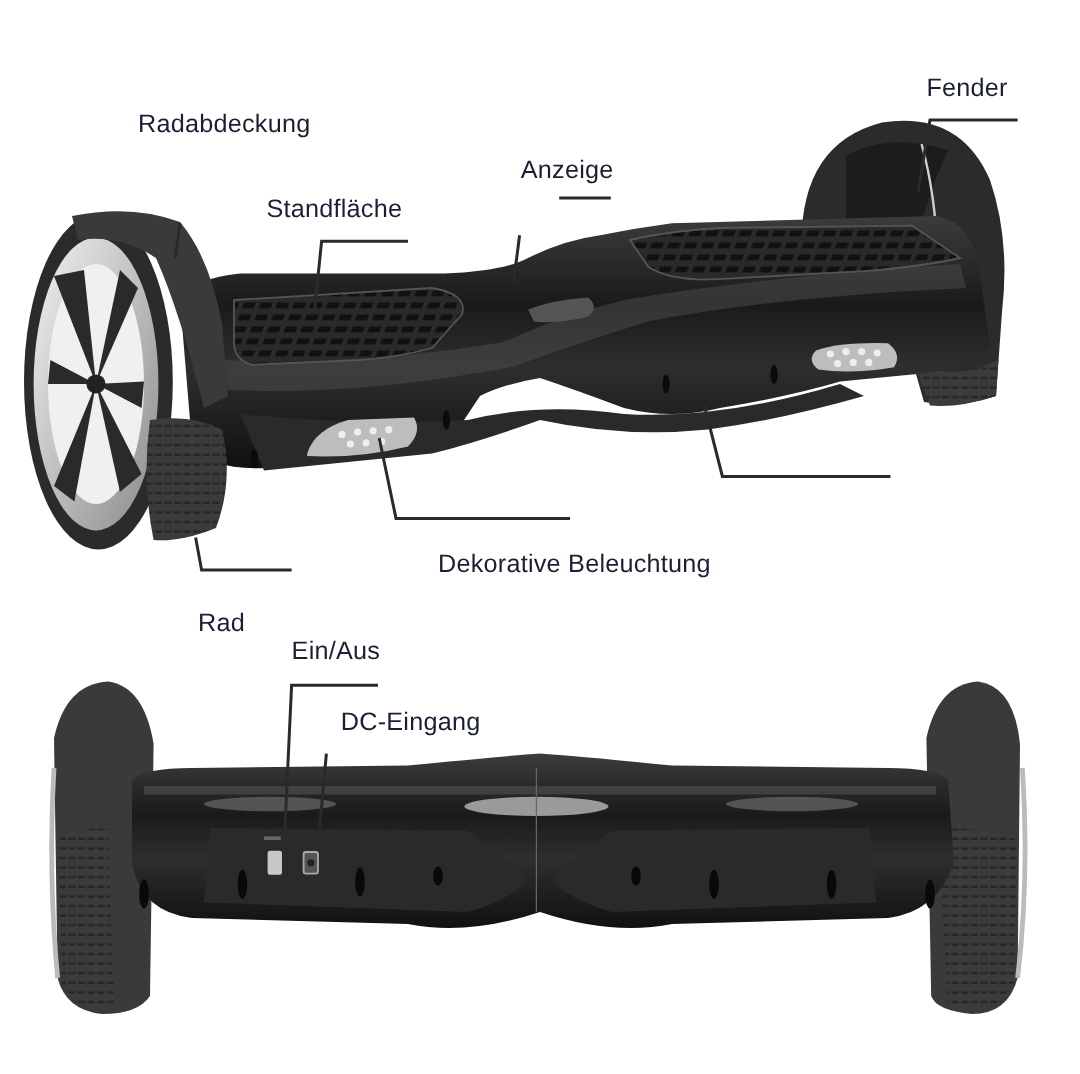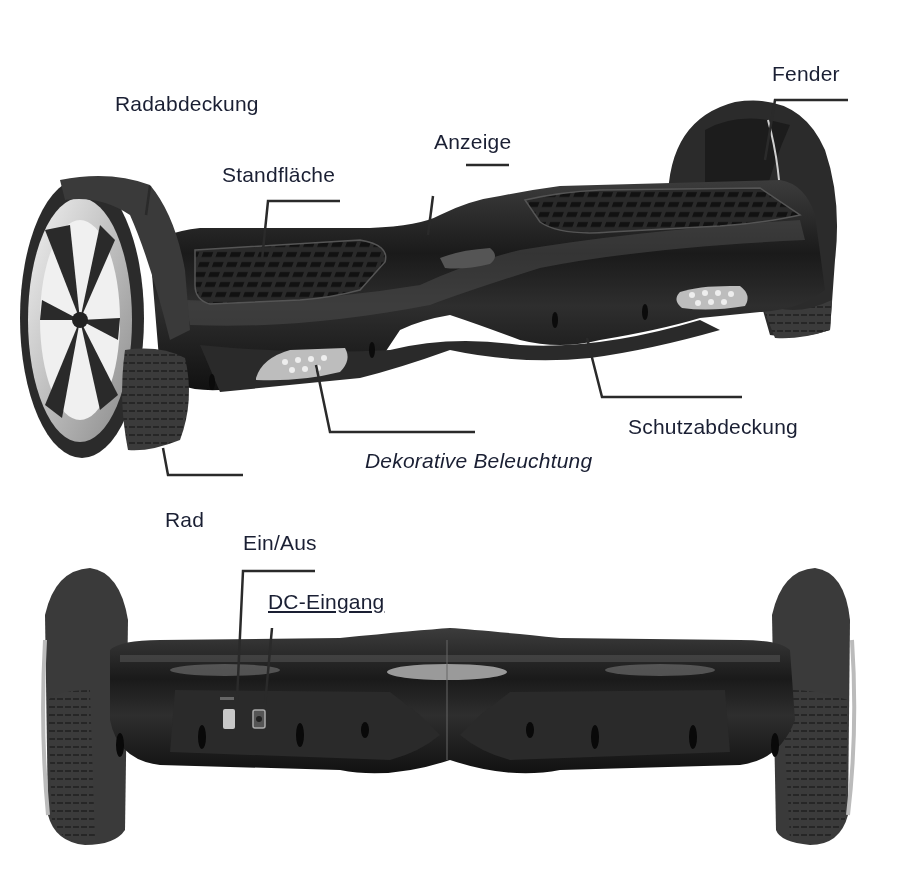--- a/index.html
+++ b/index.html
@@ -165,19 +165,18 @@
       <polyline points="315,571 243,571 237,700"></polyline>
 
       <line x1="272" y1="628" x2="265" y2="705"></line>
     </g>
   </svg>
 
   <div class="label" style="left:115px; top:93px;">Radabdeckung</div>
   <div class="label" style="left:222px; top:164px;">Standfläche</div>
   <div class="label" style="left:410px; top:131px;margin-left:24px;">Anzeige</div>
   <div class="label" style="left:772px; top:63px;">Fender</div>
-  <div class="label" style="left:628px; top:416px;">Schutzabdeckung</div>
-  <div class="label" style="left:365px; top:450px;font-style:italic;">Dekorative Beleuchtung</div>
+  <div class="label" style="left:365px; top:460px;">Dekorative Beleuchtung</div>
   <div class="label" style="left:165px; top:494px;margin-top:15px;">Rad</div>
   <div class="label" style="left:243px; top:532px;">Ein/Aus</div>
-  <div class="label" style="left:268px; top:591px;text-decoration:underline;">DC-Eingang</div>
+  <div class="label" style="left:284px; top:591px;">DC-Eingang</div>
 
 </div>
 
 </body></html>

